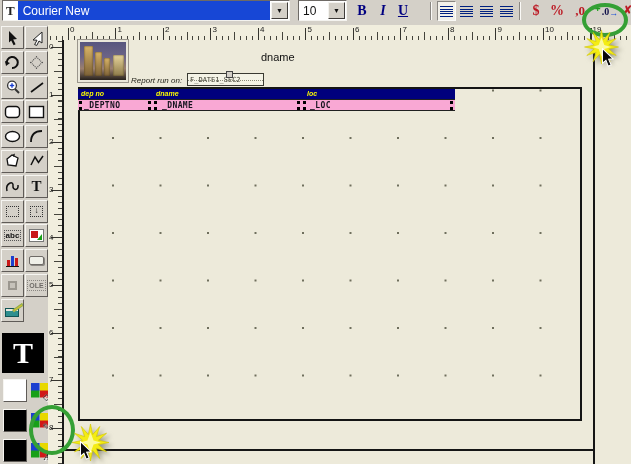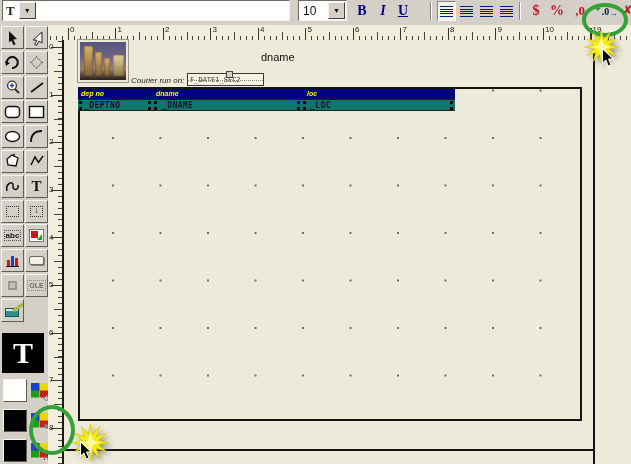--- a/index.html
+++ b/index.html
@@ -82,21 +82,21 @@
   .photo .t3{left:24px;width:6px;height:18px}
   .photo .t4{left:33px;width:11px;height:21px;background:linear-gradient(180deg,#e7d49a,#8d7a4a)}
   .report-title{position:absolute;left:197px;top:11px;font-size:11px;color:#101010}
   .run-on{position:absolute;left:67px;top:36px;font-size:8px;font-style:italic;color:#26261e;white-space:nowrap}
   .date-field{position:absolute;left:123px;top:33px;width:77px;height:13px;border:1px solid #3a3a32;background:rgba(250,250,240,.55);font-family:"DejaVu Sans Mono",monospace;font-size:7px;color:#3c3c30;display:flex;align-items:center;padding-left:2px;white-space:nowrap}
   .date-field::before{content:"";position:absolute;left:0;right:0;top:6px;border-top:1px dotted #8a8a7a}
   .date-field::after{content:"";position:absolute;left:38px;top:-3px;width:5px;height:5px;background:#d4d0c8;border:1px solid #444}
   .band{position:absolute;left:14px;top:49px;width:377px;height:10px;background:#00007d}
   .band span{position:absolute;top:0;font-size:7px;line-height:10px;font-style:italic;font-weight:bold;color:#f8f800;white-space:nowrap}
   .h-col1{left:3px}.h-col2{left:78px}.h-col3{left:229px}
-  .fieldrow{position:absolute;left:14px;top:59px;width:377px;height:12px;background:#0f766e;border-top:1px solid #202020;border-bottom:1px solid #202020}
+  .fieldrow{position:absolute;left:14px;top:59px;width:377px;height:12px;background:#f9a8d4;border-top:1px solid #202020;border-bottom:1px solid #202020}
   .fieldrow span{position:absolute;top:1px;font-family:"DejaVu Sans Mono",monospace;font-size:8px;font-weight:bold;color:#14141e;letter-spacing:.4px;white-space:nowrap}
   .f-col1{left:6px}.f-col2{left:84px}.f-col3{left:232px}
   .hstack{position:absolute;top:1px;width:0;height:9px;border-left:3px dotted #000}
   .hs1{left:1px}.hs2{left:70px}.hs3{left:76px}.hs4{left:219px}.hs5{left:225px}.hs6{left:372px}
 
   
   .circle{position:absolute;border:4px solid #35a035;border-radius:50%;z-index:40}
   .circle-tr{left:582px;top:3px;width:46px;height:34px}
   .circle-bl{left:29px;top:405px;width:46px;height:50px}
   .star{position:absolute;z-index:41;filter:drop-shadow(3px 3px 2px rgba(110,110,90,.65))}
@@ -107,20 +107,21 @@
   .cursor-bl{left:79px;top:441px}
 </style>
 </head>
 <body>
 
 <div class="app">
 
   <div class="toolbar">
     <div class="combo combo-font">
       <span class="ticon">T</span>
+      <span class="sel">Courier New</span>
       <span class="arrowbtn">▼</span>
     </div>
     <div class="combo combo-size">
       <span class="plain">10</span>
       <span class="arrowbtn">▼</span>
     </div>
     <div class="tbtn b-bold">B</div>
     <div class="tbtn b-italic">I</div>
     <div class="tbtn b-under">U</div>
     <div class="vsep sep1"></div>
@@ -322,21 +323,21 @@
     <div class="page-bottom"></div>
 
     <div class="photo">
       <i class="t1"></i>
       <i class="t2"></i>
       <i class="t3"></i>
       <i class="t4"></i>
     </div>
 
     <div class="report-title">dname</div>
-    <div class="run-on">Courier run on:</div>
+    <div class="run-on">Report run on:</div>
     <div class="date-field">
         <span>F_DATE1_SEC2</span>
       </div>
 
     <div class="band">
       <span class="h-col1">dep no</span>
       <span class="h-col2">dname</span>
       <span class="h-col3">loc</span>
     </div>
     <div class="fieldrow">

